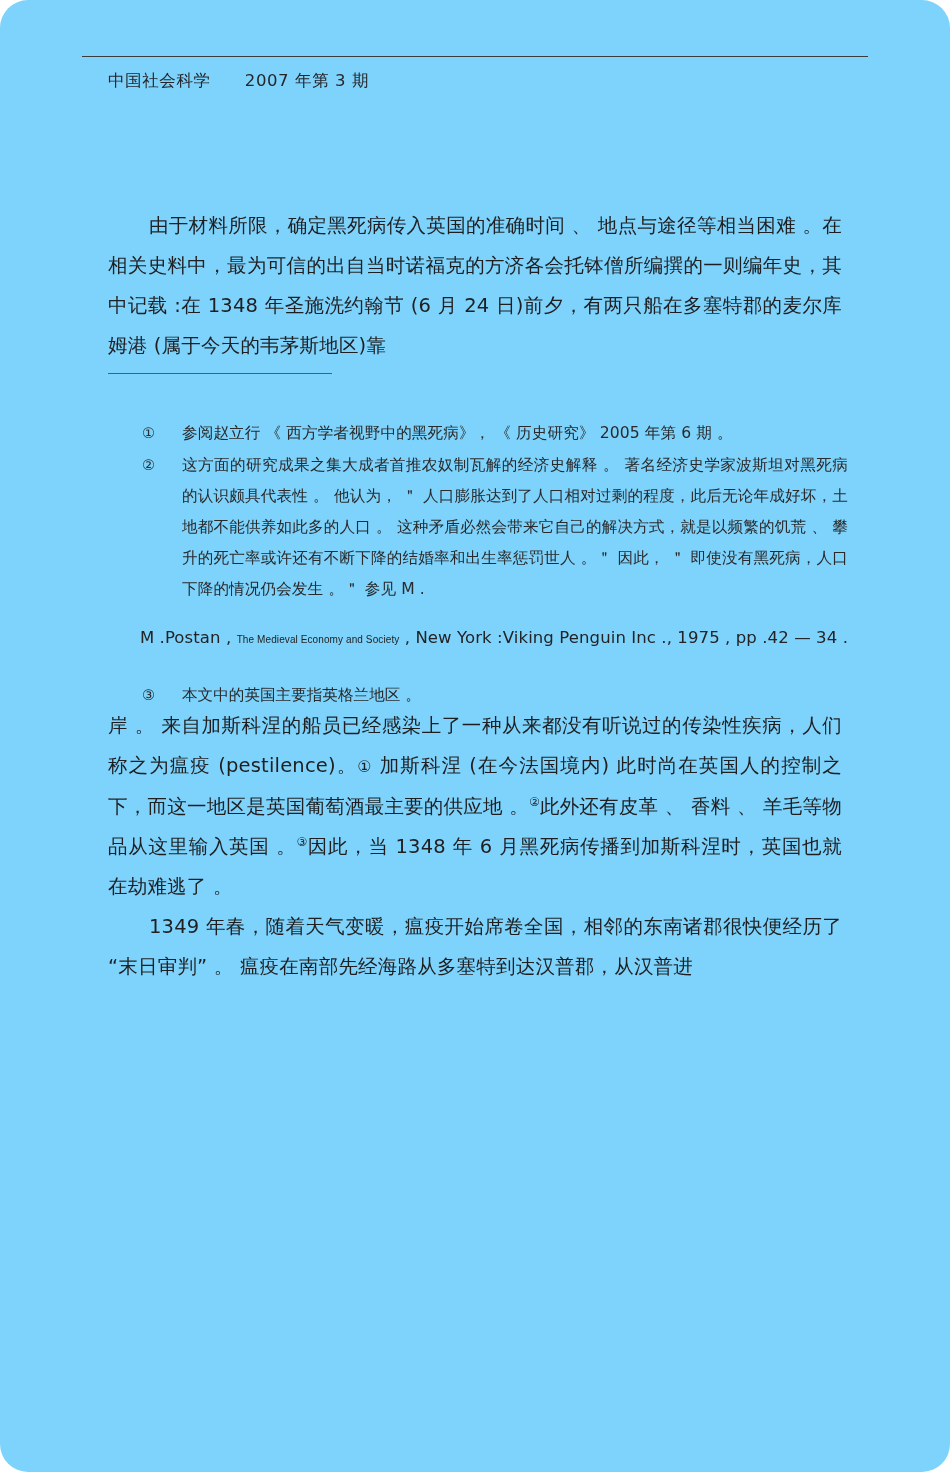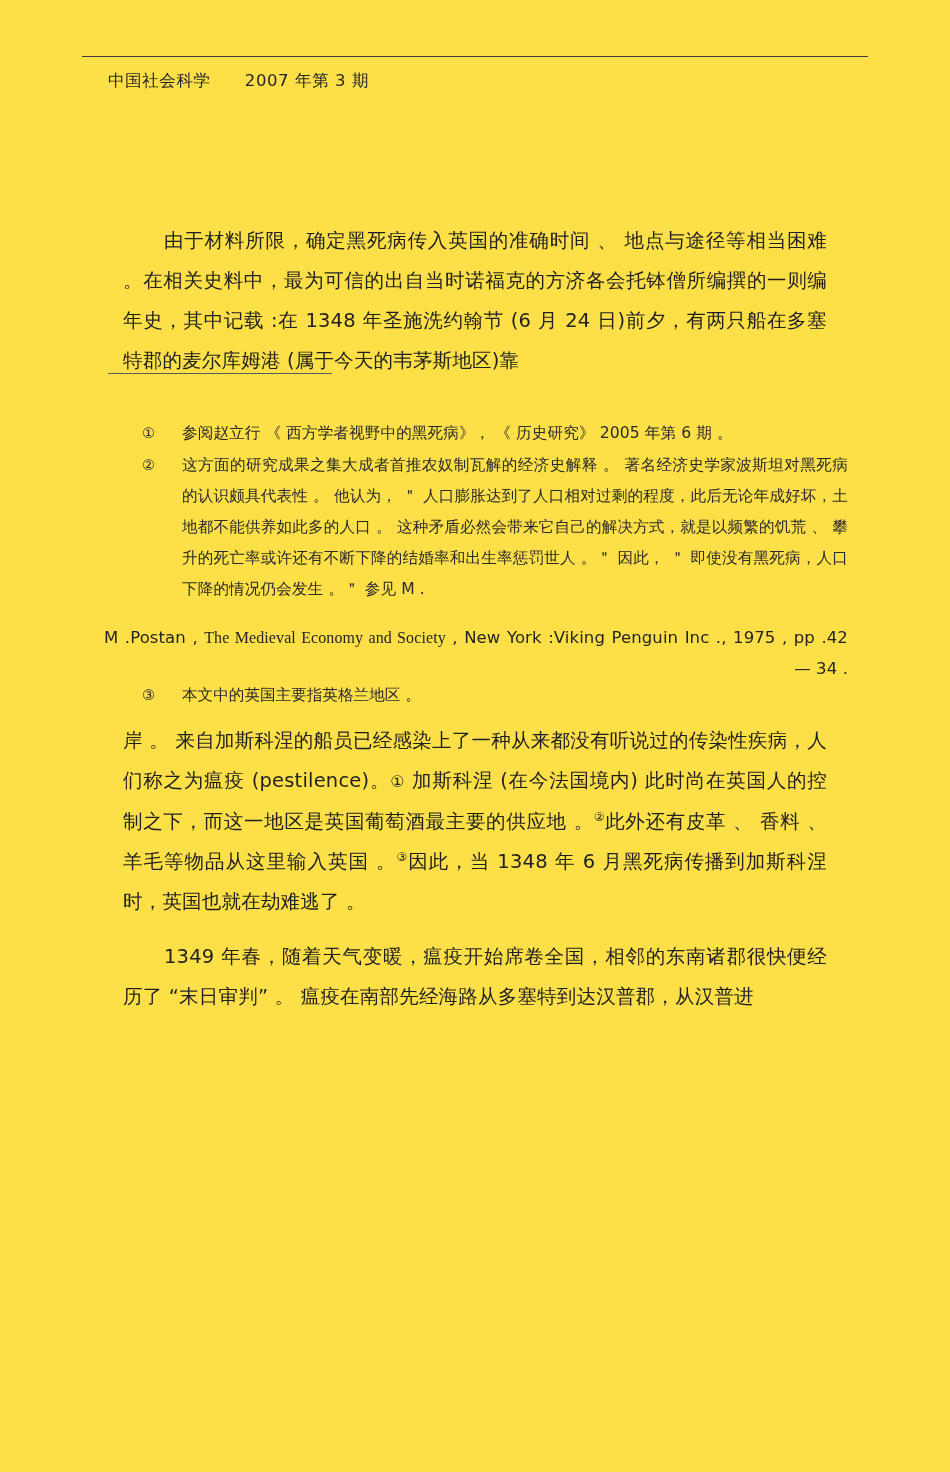--- a/index.html
+++ b/index.html
@@ -14,21 +14,22 @@
     font-family: "DejaVu Sans", "Liberation Sans", sans-serif;
     color: #1c1c1c;
     overflow: hidden;
   }
 
   .page {
     position: absolute;
     inset: 0;
     width: 950px;
     height: 1472px;
-    background: #fde047;
+    background: #7dd3fc;
+    border-radius: 28px;
   }
 
   
   .header-rule {
     position: absolute;
     left: 82px;
     top: 56px;
     width: 786px;
     height: 0;
     border-top: 1.6px solid #3b3b3b;
@@ -62,21 +63,21 @@
     left: 108px;
     width: 734px;
     font-size: 19.5px;
     line-height: 40px;
     color: #1f1f22;
     text-align: justify;
     text-align-last: left;
     letter-spacing: 0.2px;
   }
   .body-block p {
-    margin: 15px;
+    margin: 0;
   }
   .body-block p.indent {
     text-indent: 2.1em;
   }
 
   #intro-block { top: 206px; }
   #resume-block { top: 706px; }
 
   sup.fn {
     font-size: 0.62em;
@@ -134,22 +135,22 @@
     top: 622px;
     width: 744px;
     font-size: 16.5px;
     line-height: 31px;
     color: #232325;
     text-align: justify;
     text-align-last: right;
     letter-spacing: 0.1px;
   }
   .citation-line .work-title {
-    font-family: Liberation Serif, serif;
-    font-size: 16px;
+    font-family: Liberation Sans, sans-serif;
+    font-size: 10px;
     margin-top: 16px;
   }
 
   #footnote-3 {
     position: absolute;
     left: 142px;
     top: 680px;
     width: 706px;
     display: flex;
     align-items: flex-start;

